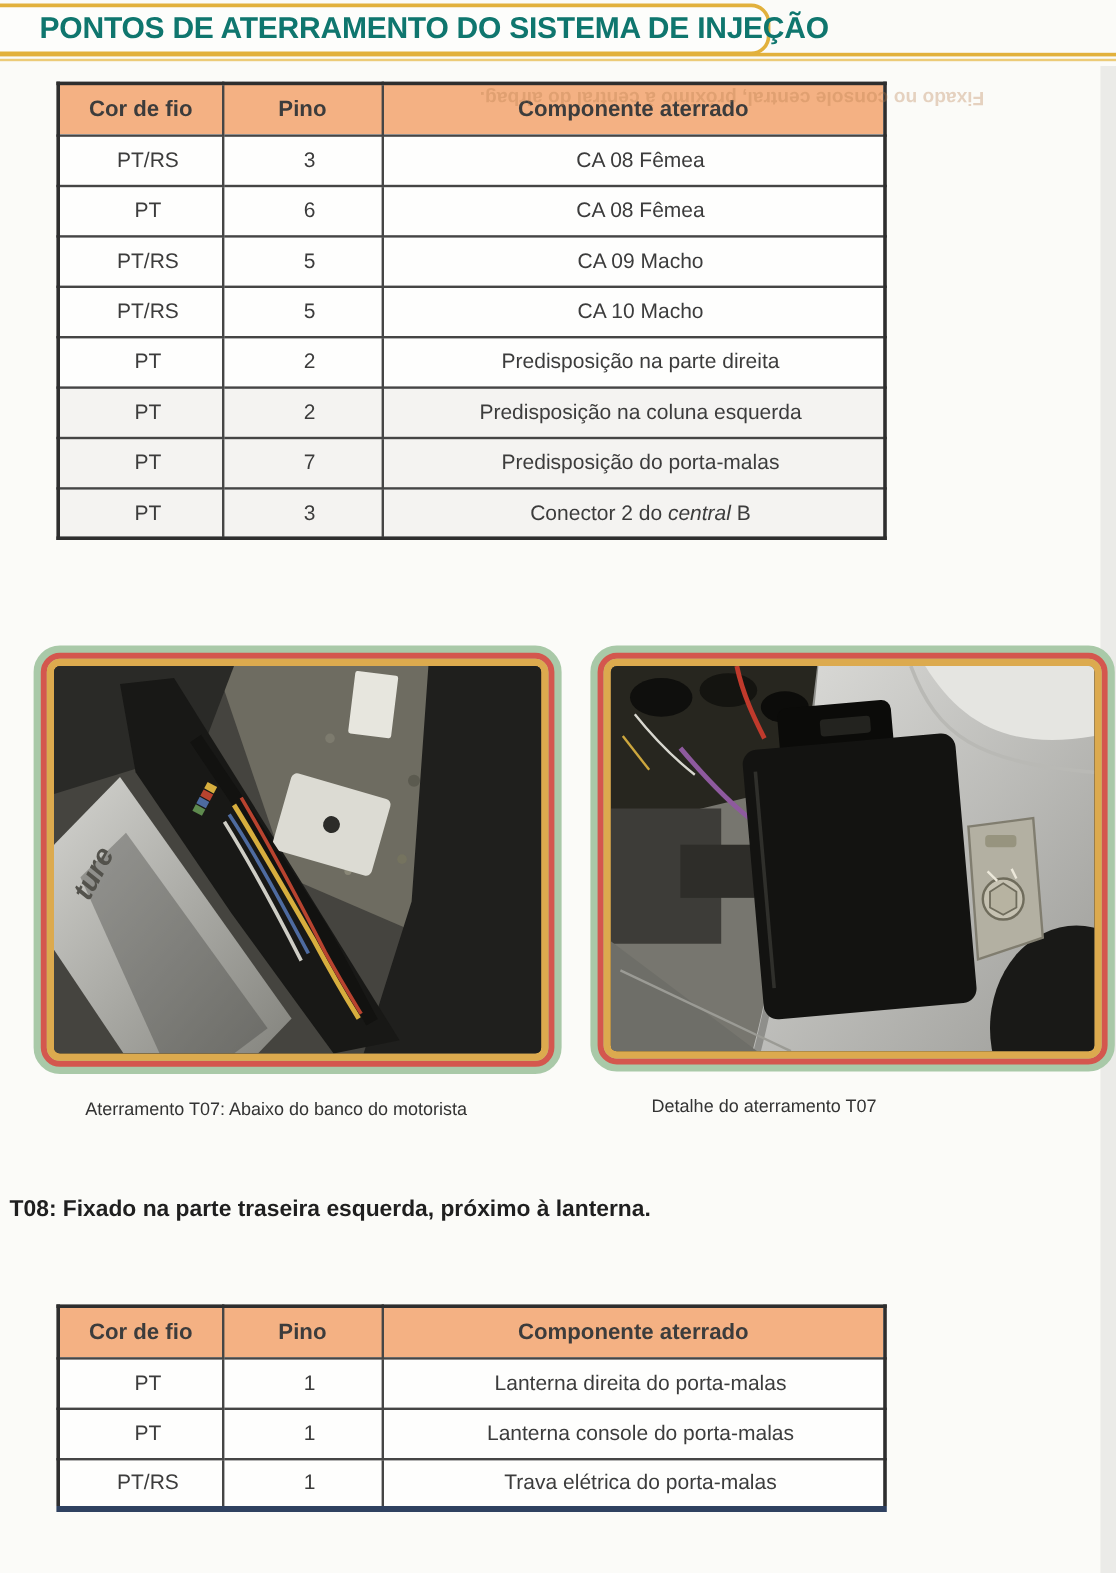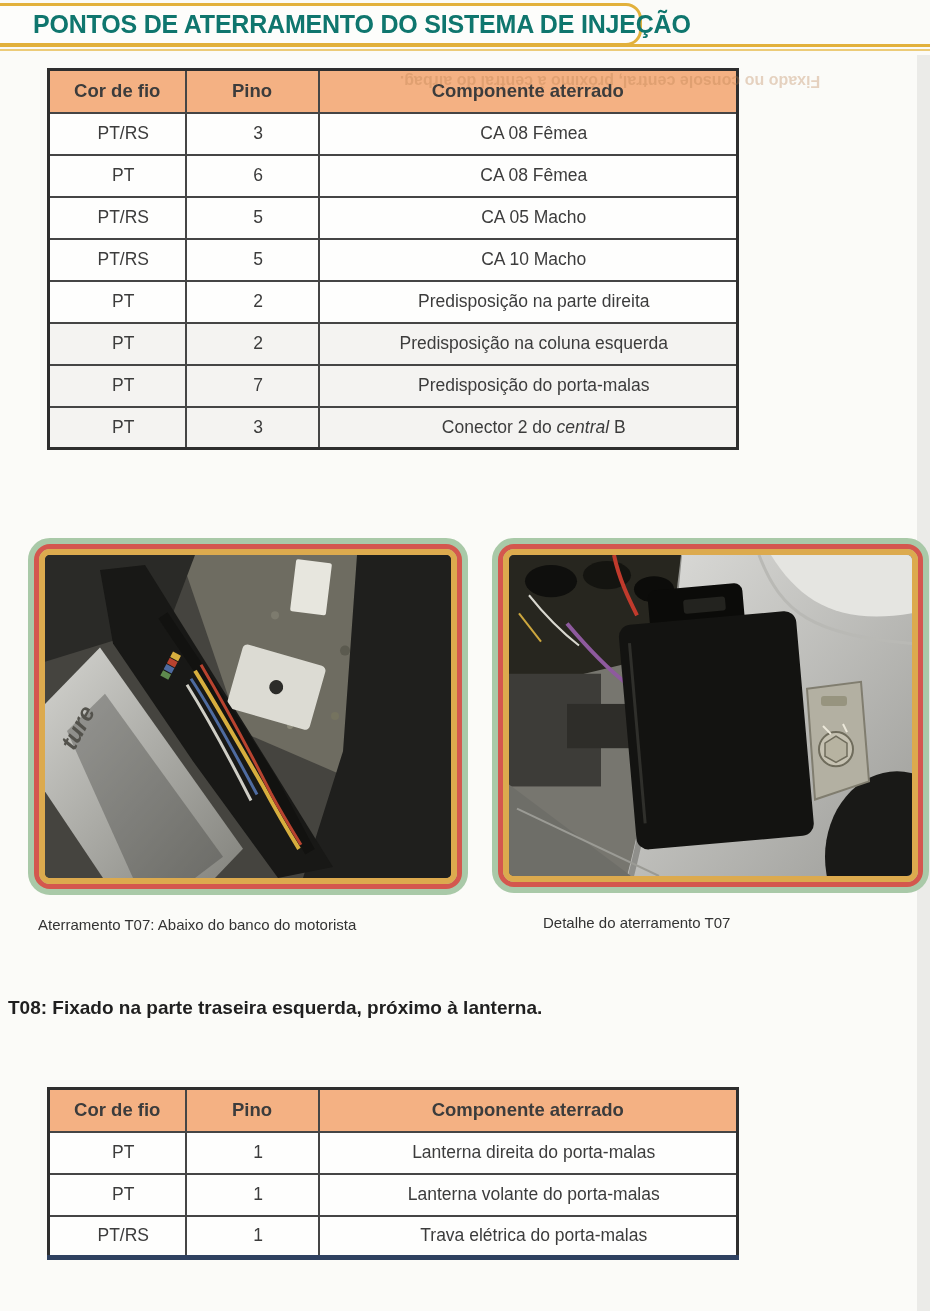--- a/index.html
+++ b/index.html
@@ -65,21 +65,21 @@
     background:#a9c9a8;
   }
   .photo .red  { border:5px solid #d4574e; border-radius:16px; width:100%; height:100%; }
   .photo .gold { border:6px solid #dcaa4e; border-radius:11px; width:100%; height:100%;
                  overflow:hidden; background:#35342f; }
   .photo.left  { left:28px;  top:538px; width:440px; height:357px; }
   .photo.right { left:492px; top:538px; width:437px; height:355px; }
   .photo svg { display:block; width:100%; height:100%; }
 
   .caption { position:absolute; font-size:15px; color:#333; white-space:nowrap; }
-  .caption.left  { left:38px;  top:916px; }
+  .caption.left  { left:71px;  top:916px; }
   .caption.right { left:515px; top:914px;margin-left:28px; }
 
   .section-heading {
     position:absolute; left:8px; top:997px;
     font-size:19px; font-weight:bold; color:#1f1f1f; white-space:nowrap;
   }
 </style>
 </head>
 <body>
 
@@ -112,21 +112,21 @@
         <td>CA 08 Fêmea</td>
       </tr>
       <tr>
         <td>PT</td>
         <td>6</td>
         <td>CA 08 Fêmea</td>
       </tr>
       <tr>
         <td>PT/RS</td>
         <td>5</td>
-        <td>CA 05 Macho</td>
+        <td>CA 09 Macho</td>
       </tr>
       <tr>
         <td>PT/RS</td>
         <td>5</td>
         <td>CA 10 Macho</td>
       </tr>
       <tr>
         <td>PT</td>
         <td>2</td>
         <td>Predisposição na parte direita</td>
@@ -260,21 +260,21 @@
     </thead>
   <tbody>
       <tr>
         <td>PT</td>
         <td>1</td>
         <td>Lanterna direita do porta-malas</td>
       </tr>
       <tr>
         <td>PT</td>
         <td>1</td>
-        <td>Lanterna volante do porta-malas</td>
+        <td>Lanterna console do porta-malas</td>
       </tr>
       <tr>
         <td>PT/RS</td>
         <td>1</td>
         <td>Trava elétrica do porta-malas</td>
       </tr>
     </tbody>
 </table>
 
 </body></html>

